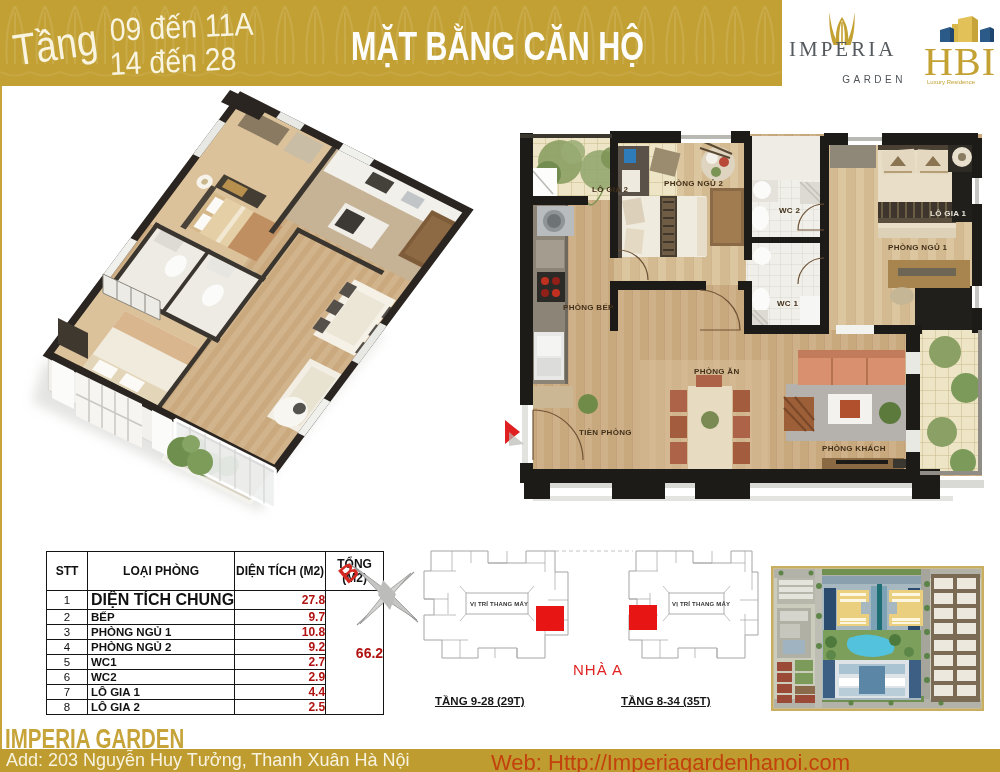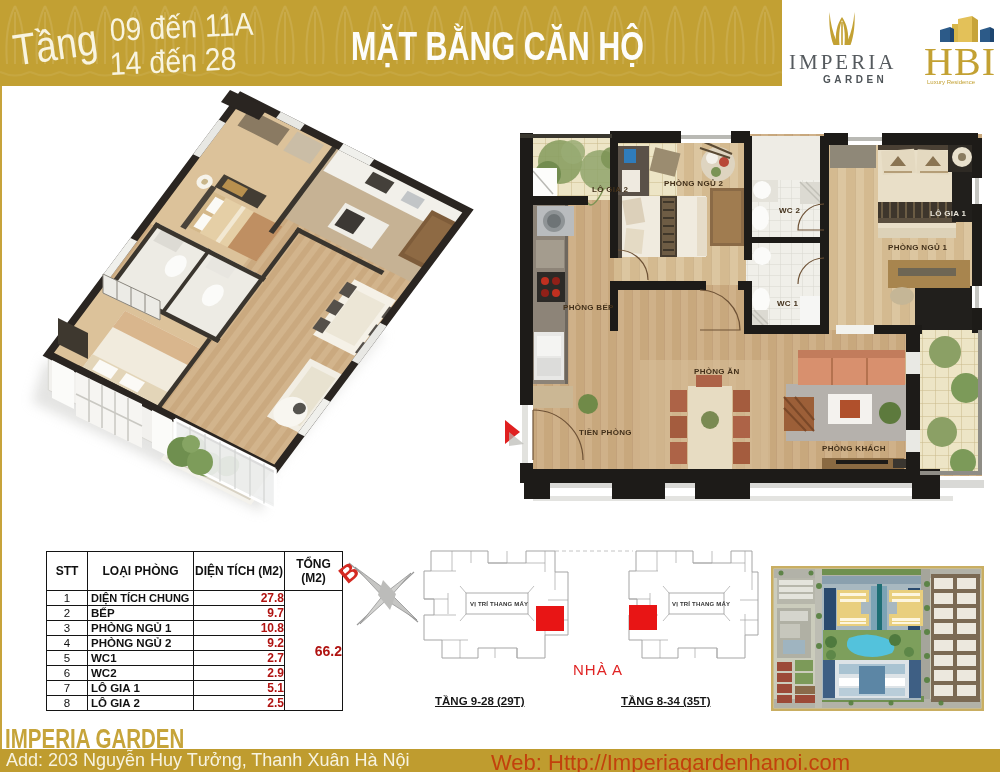--- a/index.html
+++ b/index.html
@@ -10,24 +10,24 @@
 #bandpat{left:0;top:0;width:782px;height:86px;}
 .ht{color:#f8f4e0;}
 #tang{left:10px;top:26px;font-size:44px;transform:rotate(-8deg) scaleX(0.84);transform-origin:left top;}
 #l1{left:109px;top:12px;font-size:32px;transform:rotate(-2.5deg) scaleX(0.89);transform-origin:left top;}
 #l2{left:109px;top:46px;font-size:32px;transform:rotate(-2.5deg) scaleX(0.89);transform-origin:left top;}
 #mb{left:351px;top:24px;font-size:40px;font-weight:bold;color:#fdfdfb;transform:scaleX(0.762);transform-origin:left top;}
 #n07{left:675px;top:11px;font-size:64px;font-weight:bold;color:#fdfdfb;letter-spacing:2px;}
 #goldline{left:0;top:86px;width:2px;height:663px;background:#c7a33a;}
 
 #logos{left:782px;top:0;width:218px;height:96px;background:#fff;}
-#imperia{left:789px;top:50px;width:104px;text-align:right;color:#555a5e;
+#imperia{left:789px;top:37px;width:104px;text-align:right;color:#555a5e;
  font-family:"Liberation Serif",serif;font-size:21px;letter-spacing:3px;}
-#garden{left:823px;top:74px;width:104px;text-align:left;color:#4e5458;
- font-size:10px;letter-spacing:3.5px;font-weight:bold;}
+#garden{left:802px;top:74px;width:104px;text-align:right;color:#4e5458;
+ font-size:10px;letter-spacing:3.5px;font-weight:normal;}
 #hbi{left:906px;top:38px;width:90px;text-align:right;color:#c3a133;
  font-family:"Liberation Serif",serif;font-size:40px;letter-spacing:1px;}
 #lux{left:906px;top:79px;width:90px;text-align:center;color:#c3a133;font-size:6px;}
 
 #tblwrap{left:13px;top:551px;padding-left:33px;}
 table{border-collapse:collapse;}
 td,th{border:1.7px solid #141414;font-size:11.5px;padding:0;color:#111;white-space:nowrap;overflow:hidden;}
 th{font-weight:bold;font-size:12px;}
 td.nm{font-weight:bold;padding-left:3px;}
 .red{color:#b01311;font-weight:bold;text-align:right;font-size:12px;}
@@ -472,21 +472,21 @@
     <table>
       <tbody>
           <tr>
             <th style="width:40px;height:38px">STT</th>
             <th style="width:105px">LOẠI PHÒNG</th>
             <th style="width:90px">DIỆN TÍCH (M2)</th>
             <th style="width:57px">TỔNG<br>(M2)</th>
           </tr>
       <tr>
             <td style="text-align:center;height:12.1px">1</td>
-            <td class="nm" style="font-size:11px">DIỆN TÍCH CHUNG</td>
+            <td class="nm" style="font-size:16px">DIỆN TÍCH CHUNG</td>
             <td class="red">27.8</td>
             <td class="red" rowspan="8" style="font-size:14px">66.2</td>
           </tr>
       <tr>
             <td style="text-align:center;height:12.1px">2</td>
             <td class="nm">BẾP</td>
             <td class="red">9.7</td>
           </tr>
       <tr>
             <td style="text-align:center;height:12.1px">3</td>
@@ -504,21 +504,21 @@
             <td class="red">2.7</td>
           </tr>
       <tr>
             <td style="text-align:center;height:12.1px">6</td>
             <td class="nm">WC2</td>
             <td class="red">2.9</td>
           </tr>
       <tr>
             <td style="text-align:center;height:12.1px">7</td>
             <td class="nm">LÔ GIA 1</td>
-            <td class="red">5.1</td>
+            <td class="red">4.4</td>
           </tr>
       <tr>
             <td style="text-align:center;height:12.1px">8</td>
             <td class="nm">LÔ GIA 2</td>
             <td class="red">2.5</td>
           </tr>
     </tbody>
       </table>
   </div>
 

